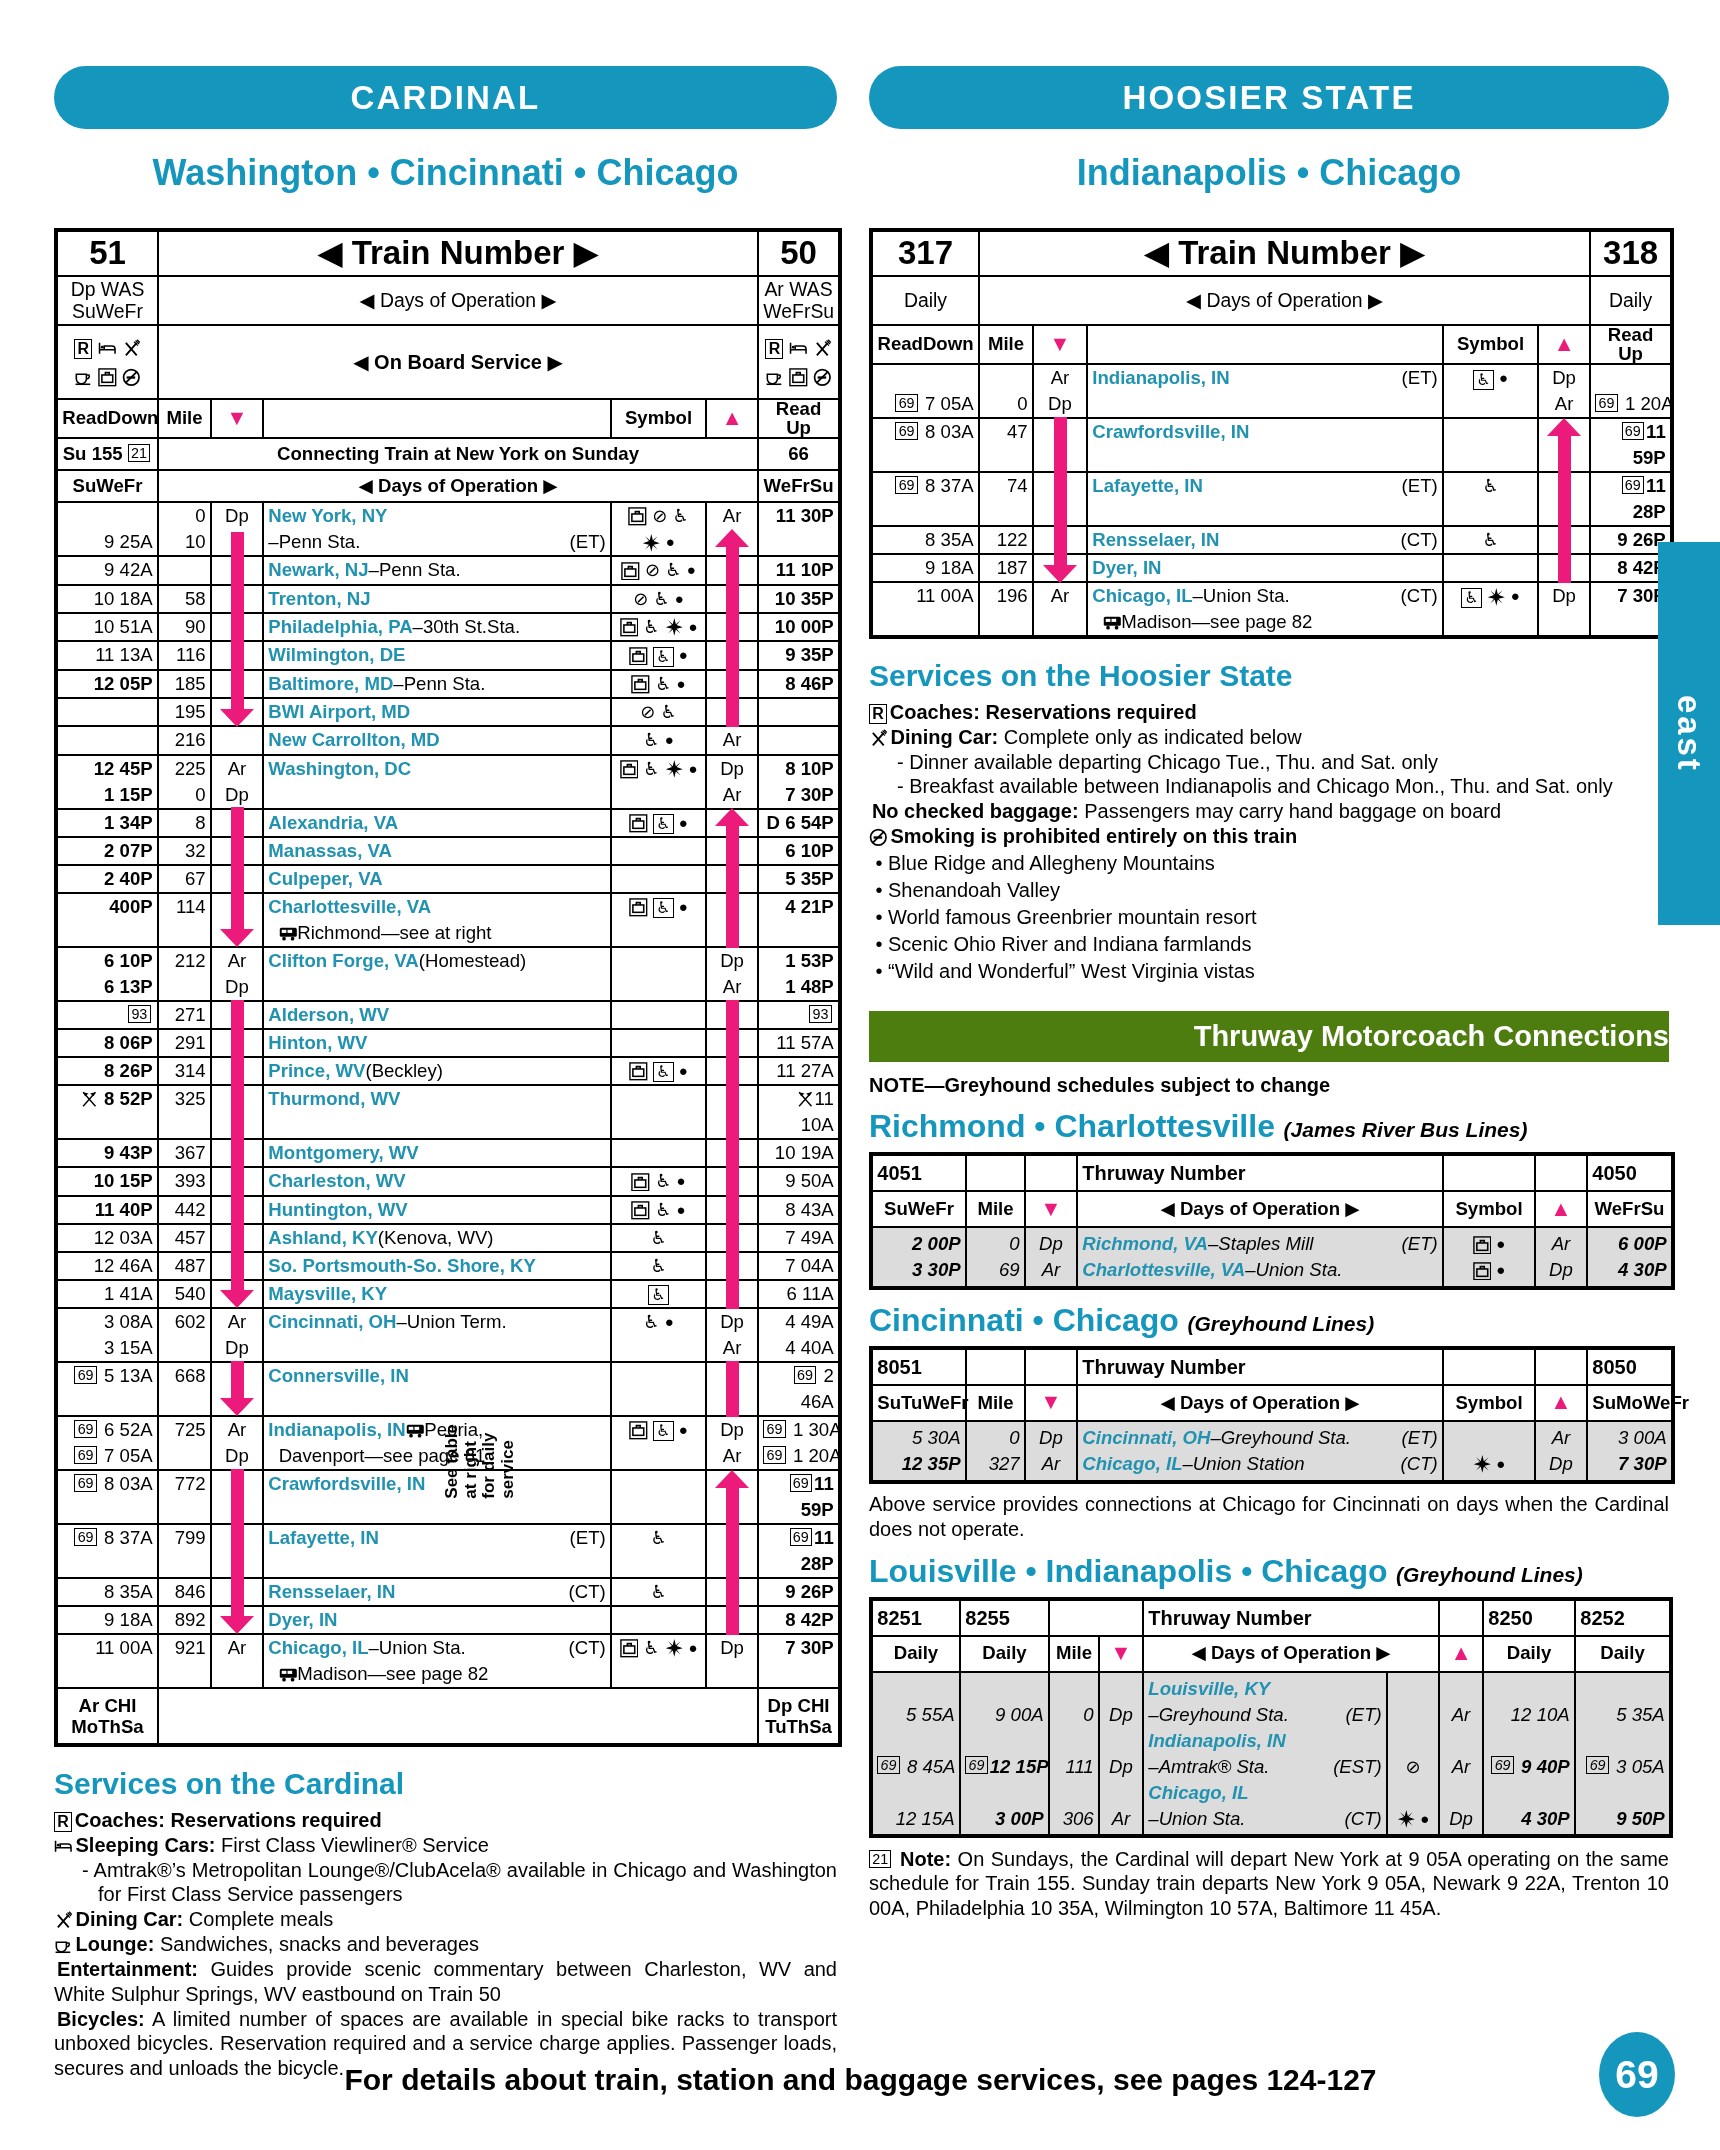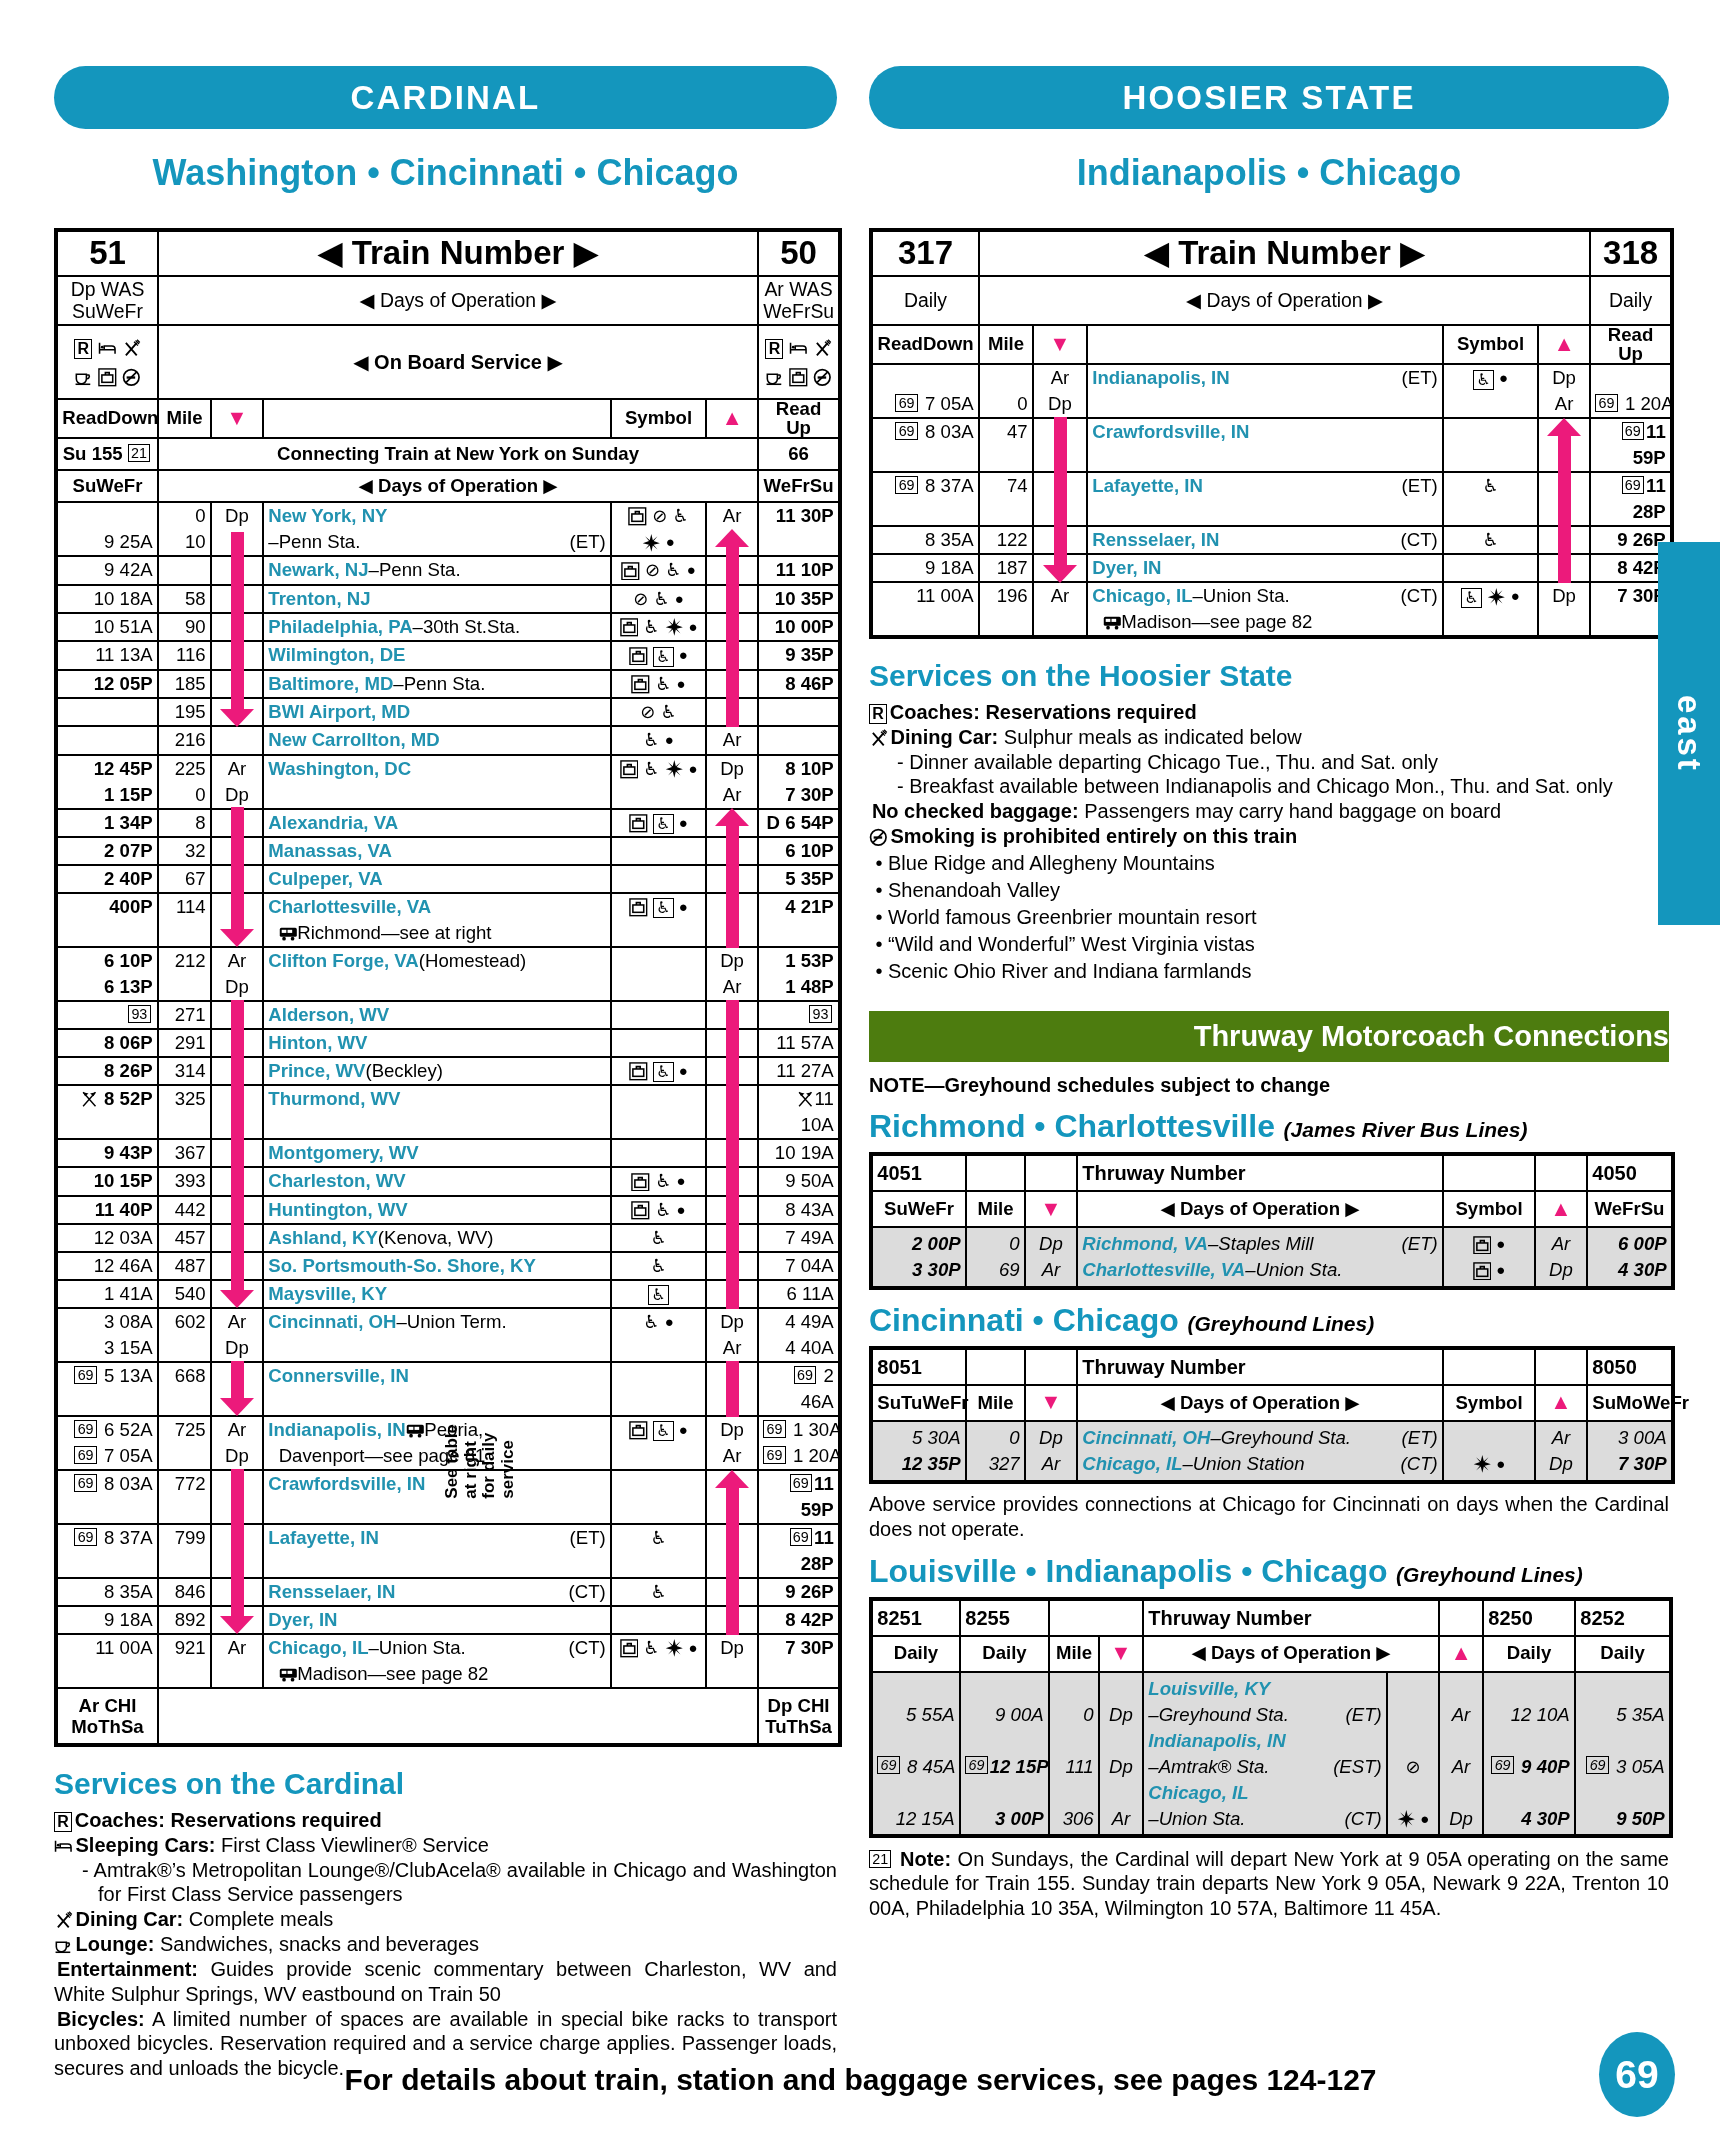--- a/index.html
+++ b/index.html
@@ -1213,21 +1213,21 @@
 
       <div class="svc">
         <span class="svcic"><span class="icb">R</span></span><b>Coaches: Reservations required</b> <span></span>
         <div class="sub"></div>
       </div>
 
       <div class="svc">
         <span class="svcic"><svg class="icsvg" viewBox="0 0 24 24">
             <path d="M5 21L19 5M5 5l14 16" fill="none" stroke="#000" stroke-width="2.4"></path>
             <path d="M15.5 3.5l5 5M17.5 2l4.5 4.5M19.5 1l3.5 3.5" fill="none" stroke="#000" stroke-width="1.6"></path>
-          </svg></span><b>Dining Car:</b> <span>Sulphur meals as indicated below</span>
+          </svg></span><b>Dining Car:</b> <span>Complete only as indicated below</span>
         <div class="sub">
           <div class="ln">- Dinner available departing Chicago Tue., Thu. and Sat. only</div>
           <div class="ln">- Breakfast available between Indianapolis and Chicago Mon., Thu. and Sat. only</div>
         </div>
       </div>
 
       <div class="svc">
         <span class="svcic"></span><b>No checked baggage:</b> <span>Passengers may carry hand baggage on board</span>
         <div class="sub"></div>
       </div>
@@ -1240,22 +1240,22 @@
           </svg></span><b>Smoking is prohibited entirely on this train</b> <span></span>
         <div class="sub"></div>
       </div>
     </div>
 
   <div>
 
   <div class="bul">•&nbsp;<span></span><span>Blue Ridge and Allegheny Mountains</span></div>
       <div class="bul">•&nbsp;<span></span><span>Shenandoah Valley</span></div>
       <div class="bul">•&nbsp;<span></span><span>World famous Greenbrier mountain resort</span></div>
+      <div class="bul">•&nbsp;<span></span><span>Scenic Ohio River and Indiana farmlands</span></div>
       <div class="bul">•&nbsp;<span></span><span>“Wild and Wonderful” West Virginia vistas</span></div>
-      <div class="bul">•&nbsp;<span></span><span>Scenic Ohio River and Indiana farmlands</span></div>
     </div>
 
   <div class="blackbar">Thruway Motorcoach Connections</div>
   <div class="note-line">NOTE—Greyhound schedules subject to change</div>
 
   <div class="sec-h"><span>Richmond • Charlottesville</span><span class="op">(James River Bus Lines)</span></div>
   <table class="tt thru">
     <colgroup>
         <col style="width:95px">
         <col style="width:59px">

